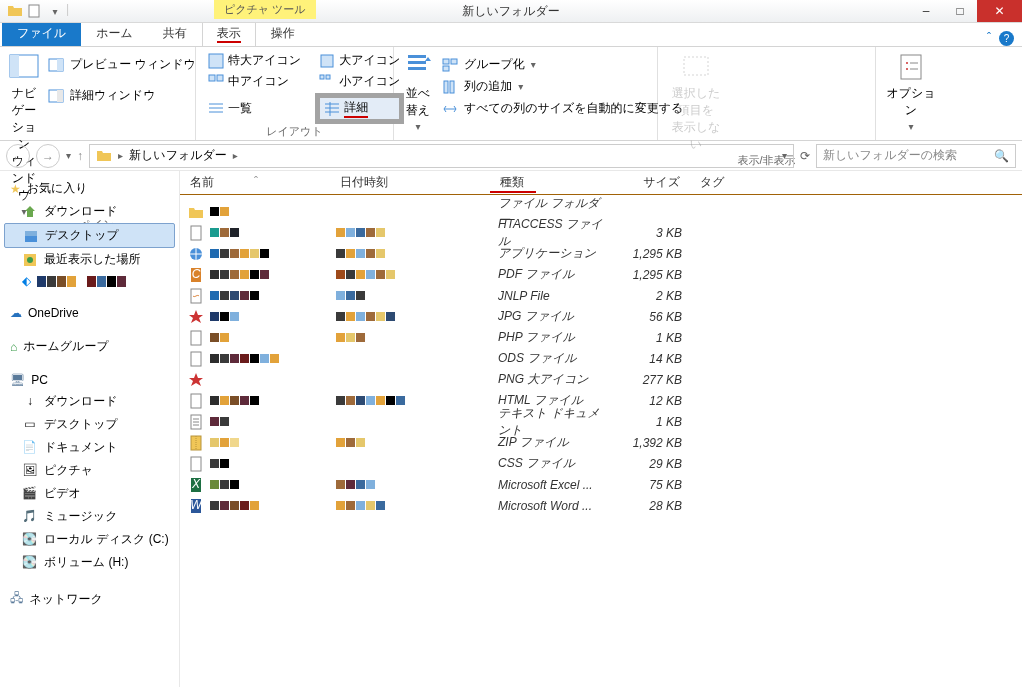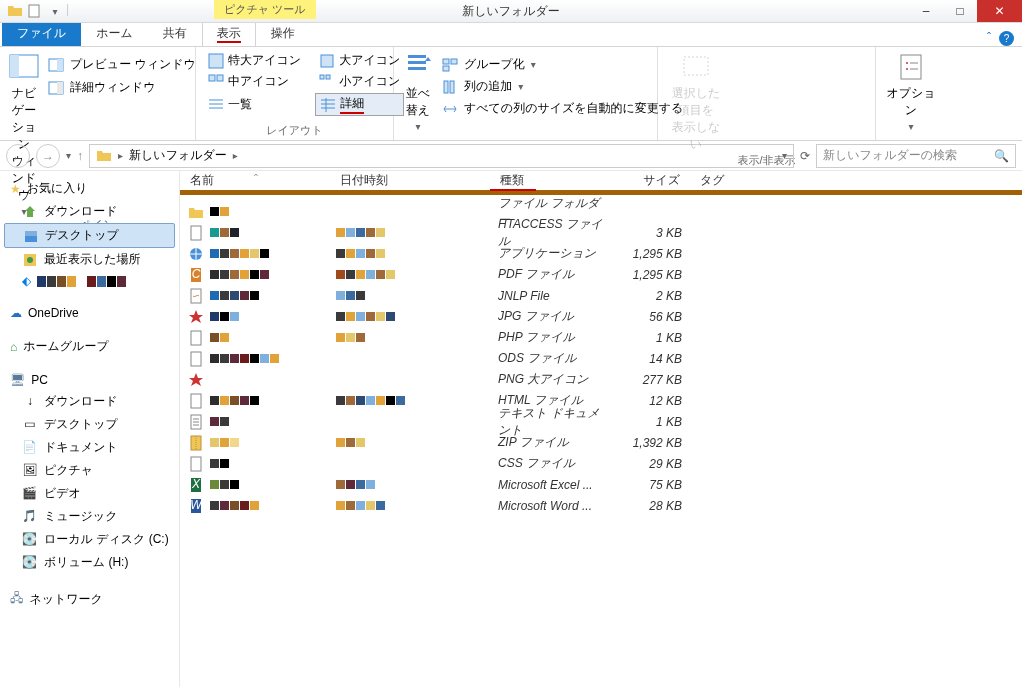--- a/index.html
+++ b/index.html
@@ -20,37 +20,37 @@
 .ribbon { height: 94px; background:#fff; display:flex; border-bottom:1px solid #d4d4d4; }
 .rgroup { border-right:1px solid #e0e0e0; padding:4px 8px 2px; display:flex; flex-direction:column; justify-content:space-between; text-align:center; }
 .rgroup-body { display:flex; gap:8px; align-items:flex-start; }
 .rgroup-label { font-size:11px; color:#666; }
 .big-btn { display:flex; flex-direction:column; align-items:center; gap:2px; width:60px; }
 .big-icon { width:32px; height:32px; }
 .small-row { display:flex; gap:6px; align-items:center; white-space:nowrap; padding:1px 0; }
 .small-icon { width:16px; height:16px; display:inline-block; }
 .view-grid { display:grid; grid-template-columns:auto auto; gap:2px 10px; }
 .view-item { display:flex; align-items:center; gap:4px; padding:1px 4px; white-space:nowrap; }
-.view-item.sel { border:1px solid #a3a3a3; background:#e3ecf7; }
+.view-item.sel { border:5px solid #a3a3a3; background:#e3ecf7; }
 .chk-col { display:flex; flex-direction:column; gap:3px; align-items:flex-start; }
 .chk { display:flex; gap:6px; align-items:center; }
 .chk input { width:13px; height:13px; }
 .addrbar { height:30px; display:flex; align-items:center; gap:6px; padding:3px 6px; border-bottom:1px solid #e8e8e8;}
 .nav-btn { width:24px; height:24px; border-radius:50%; border:1px solid #ccc; display:flex; align-items:center; justify-content:center; color:#888; }
 .addr-field { flex:1; height:24px; border:1px solid #ccc; display:flex; align-items:center; padding:0 6px; gap:6px; }
 .search-field { width:200px; height:24px; border:1px solid #ccc; display:flex; align-items:center; padding:0 6px; color:#888; justify-content:space-between; }
 .content { display:flex; height:calc(687px - 23px - 24px - 94px - 30px); }
 .sidebar { width:180px; border-right:1px solid #e8e8e8; padding:6px 4px; overflow:auto; }
 .side-item { display:flex; align-items:center; gap:6px; padding:3px 4px 3px 18px; cursor:pointer; white-space:nowrap; }
 .side-item.sel { background:#cfe3f7; border:1px solid #7da2ce; border-radius:2px; }
 .side-item.root { padding-left:6px; font-weight:normal; }
 .side-group { margin-bottom:12px; }
 .side-icon { width:16px; height:16px; display:inline-block; }
 .filelist { flex:1; overflow:auto; }
-.cols { display:flex; border-bottom:5px solid #a16207; height:24px; align-items:center; color:#333; }
+.cols { display:flex; border-bottom:1px solid #a16207; height:24px; align-items:center; color:#333; }
 .col { padding:0 10px; position:relative; }
 .col-name { width:150px; }
 .col-date { width:160px; }
 .col-type { width:120px; }
 .col-size { width:80px; text-align:right; }
 .col-tag { width:80px; }
 .col-underline::after { content:""; position:absolute; left:0; bottom:-2px; width:46px; height:2px; background:#c00; }
 .rows { padding-top:6px;font-style:italic; }
 .row { display:flex; align-items:center; height:21px; }
 .row .c-name { width:150px; display:flex; align-items:center; gap:6px; padding-left:8px;}
@@ -105,21 +105,21 @@
     <div class="rgroup-body">
       <div class="big-btn">
         <svg class="big-icon" viewBox="0 0 32 32">
             <rect x="2" y="4" width="28" height="22" fill="#fff" stroke="#4a90d9"></rect>
             <rect x="2" y="4" width="9" height="22" fill="#cfe3f7"></rect>
           </svg>
         <span style="white-space:pre-line;text-align:center">ナビゲーション
 ウィンドウ</span>
         <span class="arrow">▾</span>
       </div>
-      <div style="display:flex;flex-direction:column;gap:4px;padding-top:4px">
+      <div style="display:flex;flex-direction:column;gap:12px;padding-top:4px">
         <div class="small-row">
             <svg class="small-icon" viewBox="0 0 16 16">
               <rect x="1" y="2" width="14" height="12" fill="#fff" stroke="#4a90d9"></rect>
               <rect x="9" y="2" width="6" height="12" fill="#cfe3f7"></rect>
             </svg>
             <span>プレビュー ウィンドウ</span>
           </div>
         <div class="small-row">
             <svg class="small-icon" viewBox="0 0 16 16">
               <rect x="1" y="2" width="14" height="12" fill="#fff" stroke="#4a90d9"></rect>

